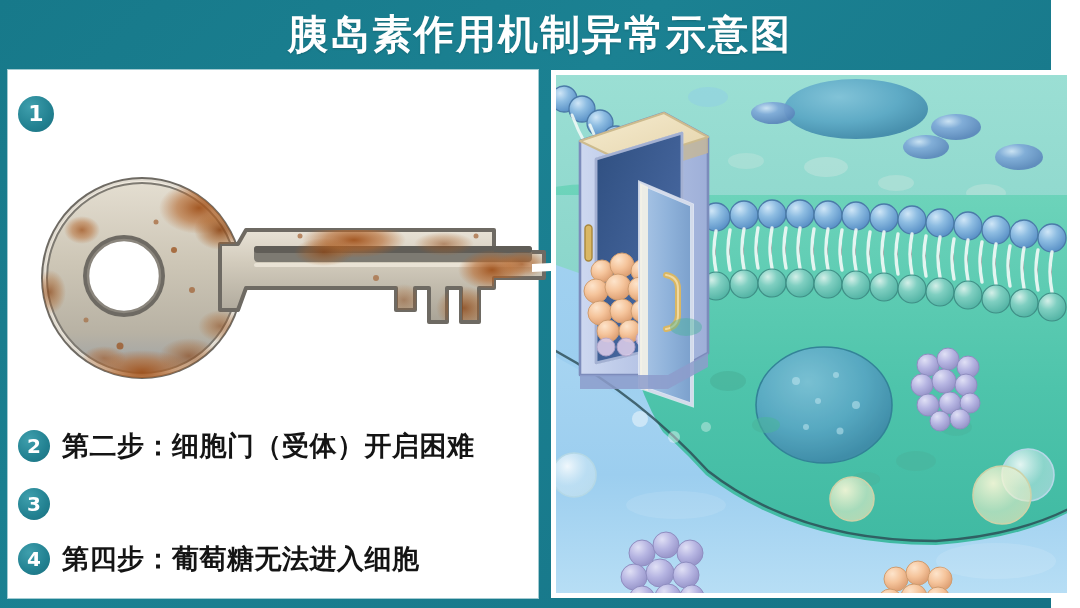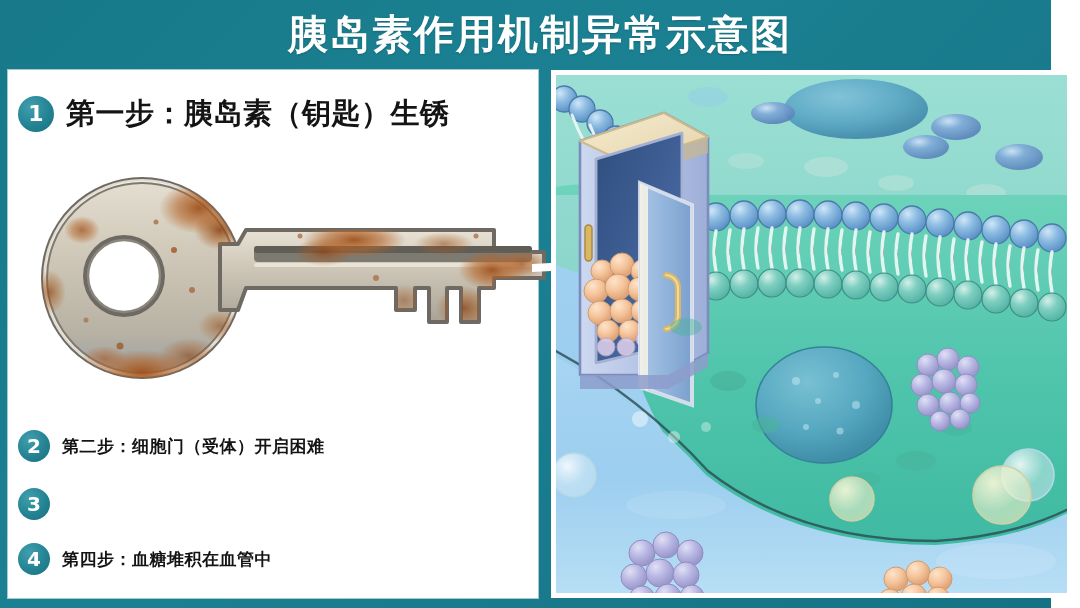--- a/index.html
+++ b/index.html
@@ -60,21 +60,21 @@
     border-radius: 50%;
     background: radial-gradient(circle at 35% 30%, #3f9fad 0%, #228191 60%, #1b6f7e 100%);
     color: #ffffff;
     font-size: 20px; font-weight: bold;
     display: flex; align-items: center; justify-content: center;
     line-height: 1;
   }
   .step-1 .badge { width: 36px; height: 36px; flex-basis: 36px; font-size: 22px; }
   .step-label {
     color: #141414;
-    font-size: 17px;
+    font-size: 27px;
     font-weight: bold;
     letter-spacing: 0.5px;
     line-height: 1.1;
   }
   .step-1 .step-label { font-size: 29px; }
 
   
   .key-wrap {
     position: absolute; left: 24px; top: 160px;
     width: 560px; height: 250px;
@@ -91,21 +91,20 @@
 <div id="root">
 
   <div class="title-bar">
     <div class="title-text">胰岛素作用机制异常示意图</div>
   </div>
 
   <div class="panel-left"></div>
 
   <div class="step step-1">
     <div class="badge">1</div>
-    <div class="step-label">第一步：胰岛素（钥匙）生锈</div>
   </div>
 
   <div class="key-wrap">
     <svg class="key-svg" viewBox="0 0 560 250" xmlns="http://www.w3.org/2000/svg">
       <defs>
         <linearGradient id="metalG" x1="0" y1="0" x2="0" y2="1">
           <stop offset="0%" stop-color="#e4ded1"></stop>
           <stop offset="42%" stop-color="#cdc6b6"></stop>
           <stop offset="78%" stop-color="#b8b2a4"></stop>
           <stop offset="100%" stop-color="#9aa0a6"></stop>
@@ -194,21 +193,21 @@
     <div class="badge">2</div>
     <div class="step-label">第二步：细胞门（受体）开启困难</div>
   </div>
 
   <div class="step step-3">
     <div class="badge">3</div>
   </div>
 
   <div class="step step-4">
     <div class="badge">4</div>
-    <div class="step-label">第四步：血糖堆积在血管中</div>
+    <div class="step-label">第四步：葡萄糖无法进入细胞</div>
   </div>
 
   <div class="panel-right">
     <div class="cell-scene">
       <svg class="cell-svg" viewBox="0 0 511 518" preserveAspectRatio="none" xmlns="http://www.w3.org/2000/svg">
         <defs>
           <linearGradient id="bloodG" x1="0" y1="0" x2="0" y2="1">
             <stop offset="0%" stop-color="#a9d6f2"></stop>
             <stop offset="55%" stop-color="#9cceef"></stop>
             <stop offset="100%" stop-color="#b7def5"></stop>

